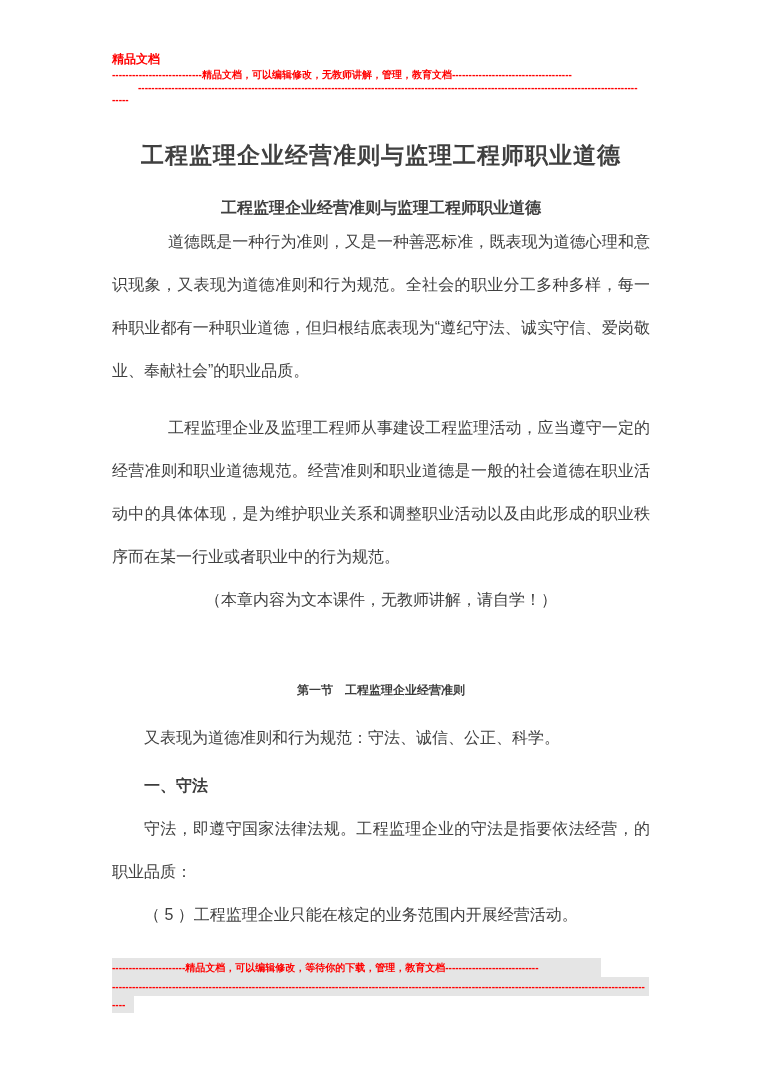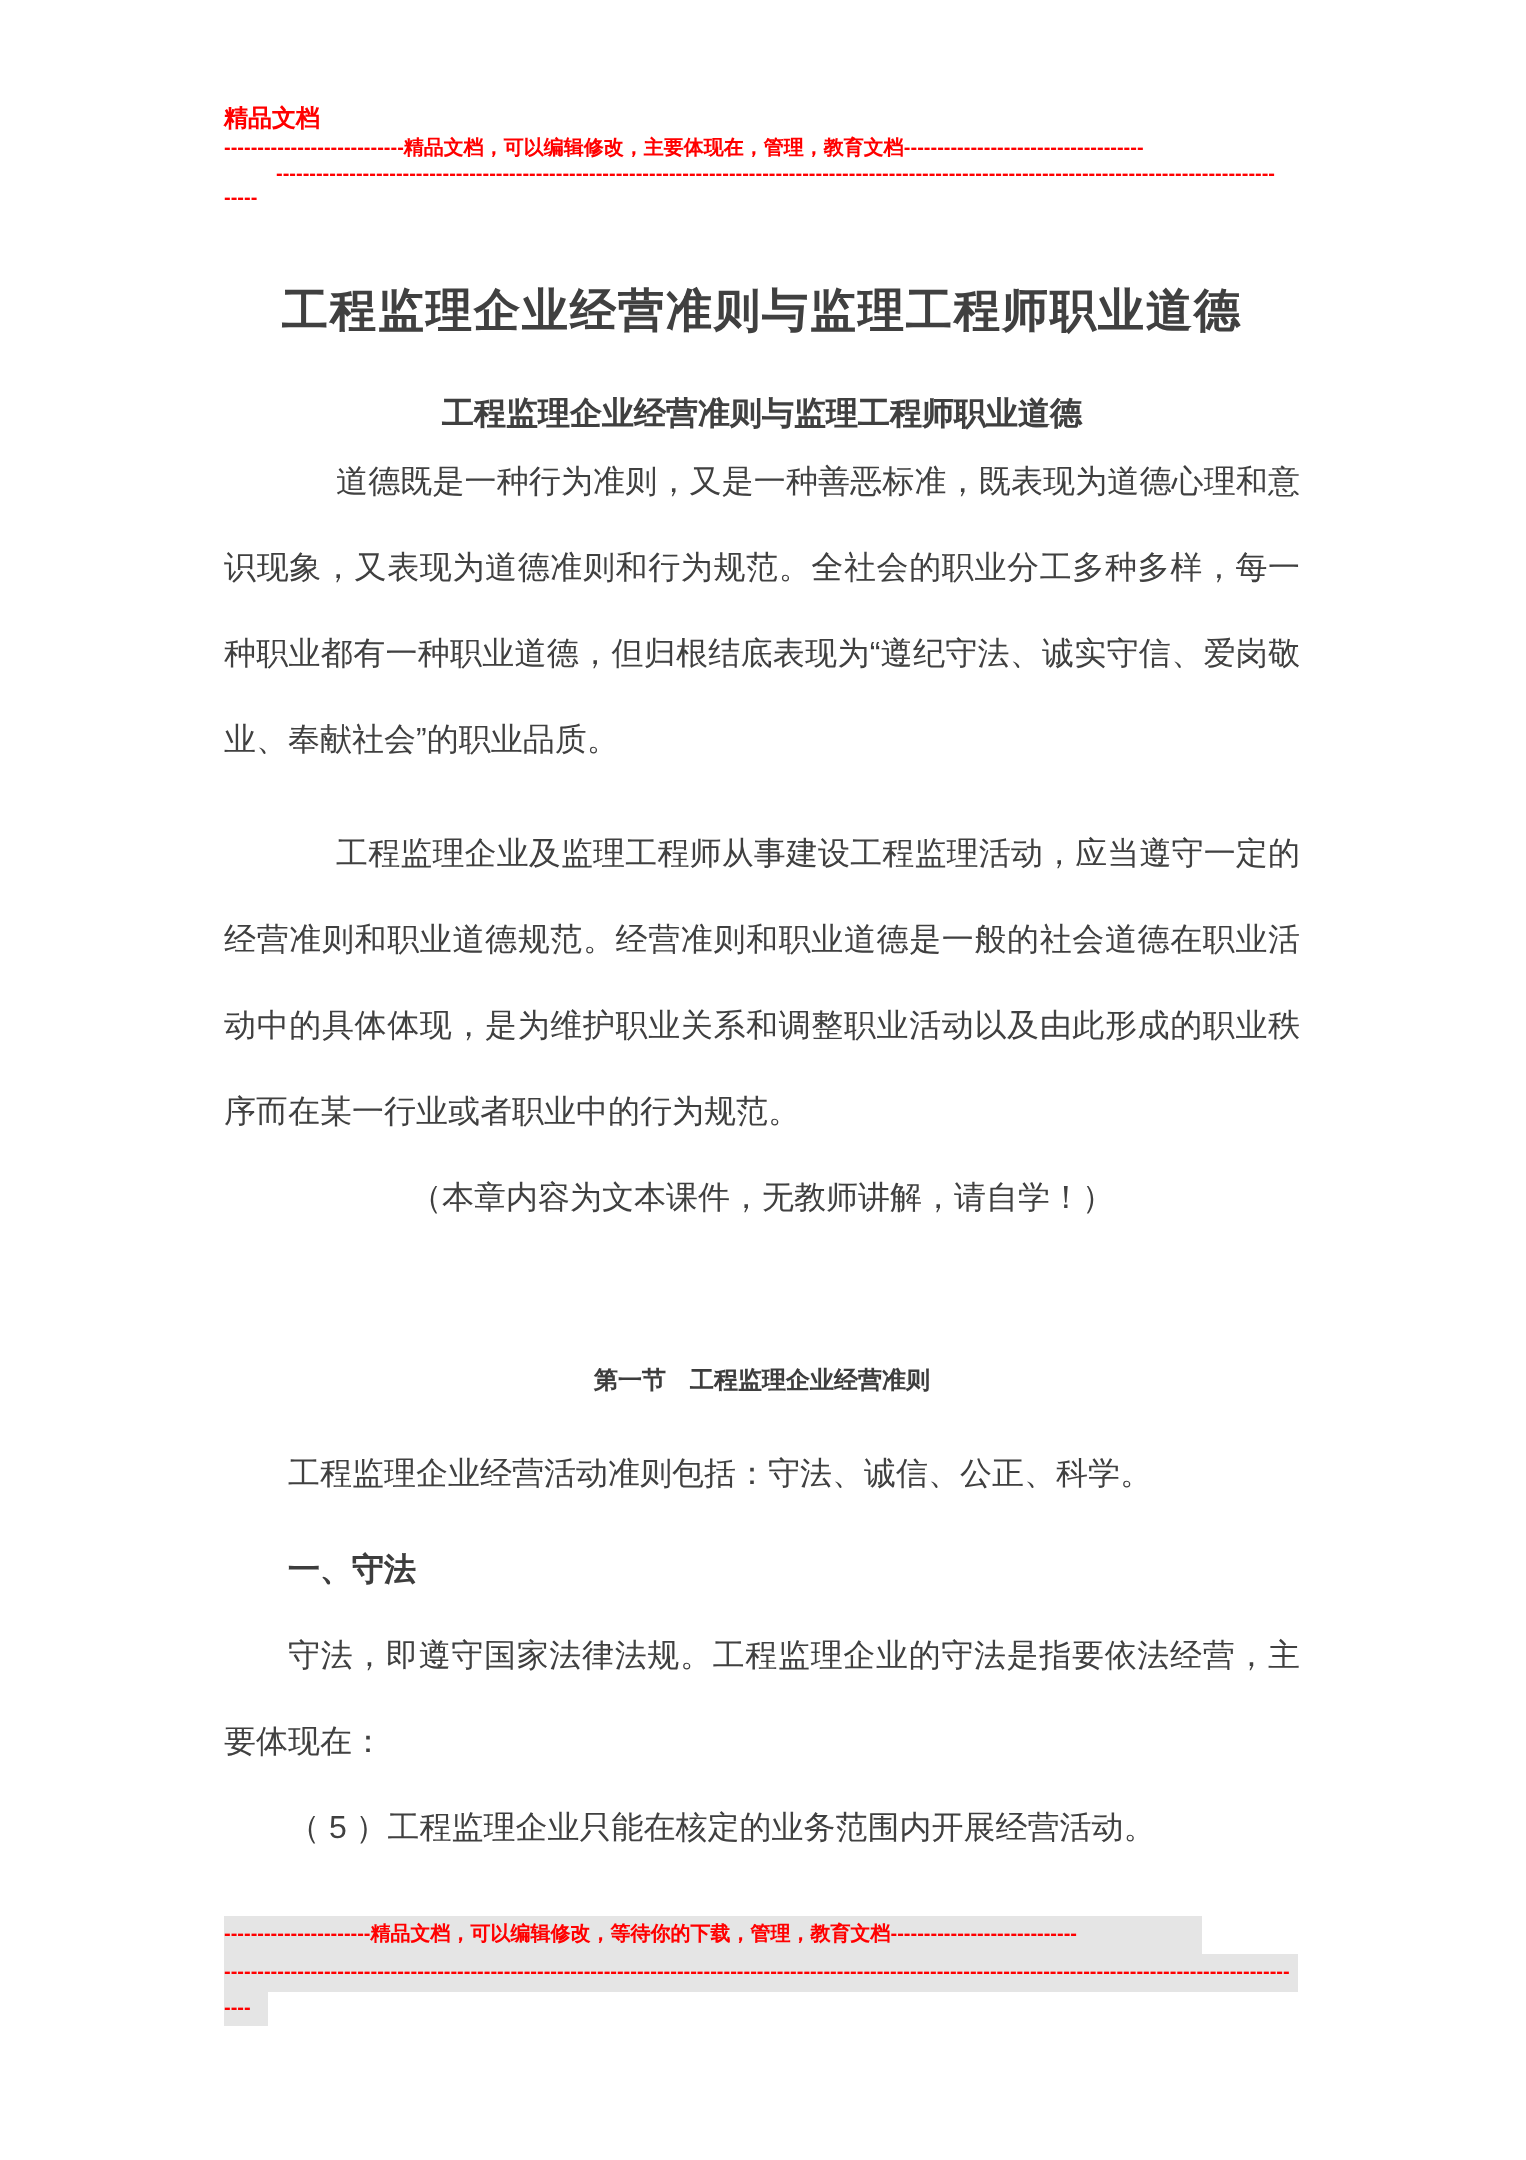--- a/index.html
+++ b/index.html
@@ -79,43 +79,43 @@
   .hl-2 { width:537px; line-height:19px; }
   .hl-3 { width:22px;  line-height:17px; }
 </style>
 </head>
 <body>
 
 <div class="page">
 
   <header>
     <div class="watermark">精品文档</div>
-    <div class="banner-row">---------------------------精品文档，可以编辑修改，主要体现在，管理，教育文档------------------------------------</div>
+    <div class="banner-row">---------------------------精品文档，可以编辑修改，无教师讲解，管理，教育文档------------------------------------</div>
     <div class="banner-dashes">------------------------------------------------------------------------------------------------------------------------------------------------------</div>
     <div class="banner-tail">-----</div>
   </header>
 
   <main class="doc">
     <h1 class="title">工程监理企业经营准则与监理工程师职业道德</h1>
     <h2 class="subtitle">工程监理企业经营准则与监理工程师职业道德</h2>
 
     <p class="para indent-lg">道德既是一种行为准则，又是一种善恶标准，既表现为道德心理和意识现象，又表现为道德准则和行为规范。全社会的职业分工多种多样，每一种职业都有一种职业道德，但归根结底表现为“遵纪守法、诚实守信、爱岗敬业、奉献社会”的职业品质。</p>
     <p class="para indent-lg first-para">工程监理企业及监理工程师从事建设工程监理活动，应当遵守一定的经营准则和职业道德规范。经营准则和职业道德是一般的社会道德在职业活动中的具体体现，是为维护职业关系和调整职业活动以及由此形成的职业秩序而在某一行业或者职业中的行为规范。</p>
 
     <p class="note">（本章内容为文本课件，无教师讲解，请自学！）</p>
 
     <div class="spacer"></div>
 
     <h3 class="section-heading">第一节　工程监理企业经营准则</h3>
 
-    <p class="para indent-sm">工程监理企业经营活动准则包括：守法、诚信、公正、科学。</p>
+    <p class="para indent-sm">又表现为道德准则和行为规范：守法、诚信、公正、科学。</p>
 
     <h4 class="sub-heading">一、守法</h4>
 
-    <p class="para indent-sm">守法，即遵守国家法律法规。工程监理企业的守法是指要依法经营，主要体现在：</p>
+    <p class="para indent-sm">守法，即遵守国家法律法规。工程监理企业的守法是指要依法经营，的职业品质：</p>
 
     <p class="para indent-sm">（ 5 ）工程监理企业只能在核定的业务范围内开展经营活动。</p>
   </main>
 
   <footer class="footer-banner">
     <div class="hl hl-1">----------------------精品文档，可以编辑修改，等待你的下载，管理，教育文档----------------------------</div>
     <div class="hl hl-2">----------------------------------------------------------------------------------------------------------------------------------------------------------------</div>
     <div class="hl hl-3">----</div>
   </footer>
 

